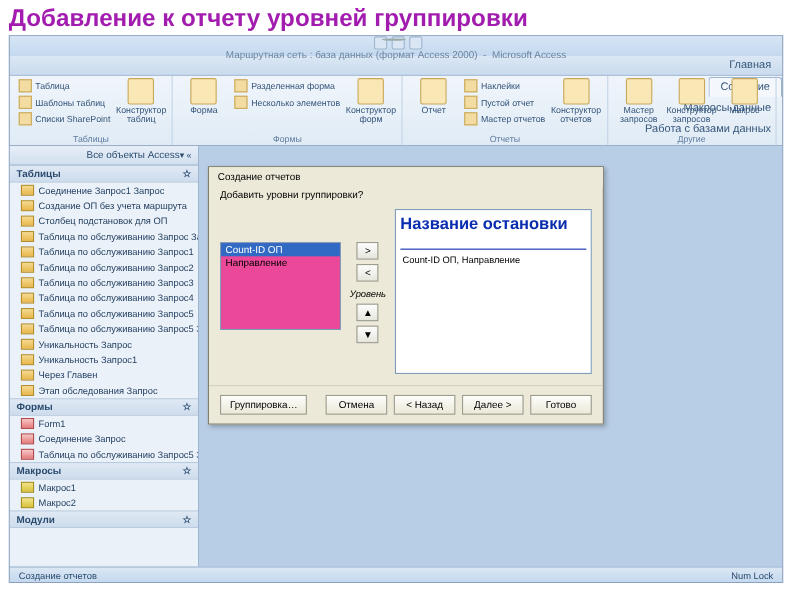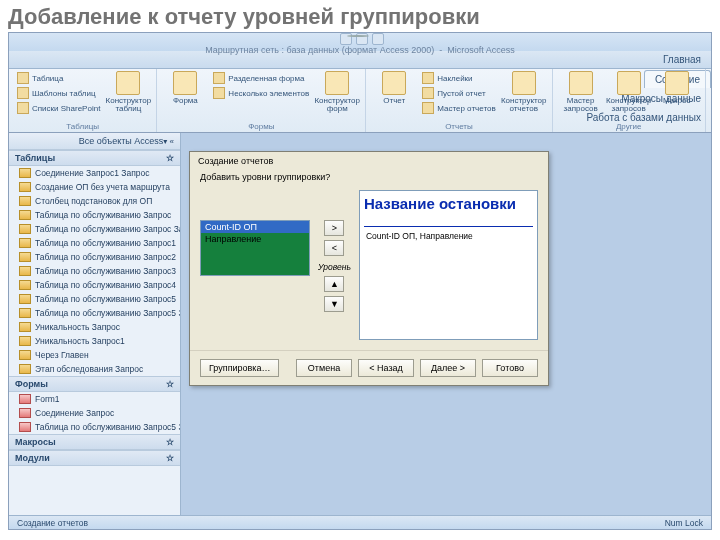--- a/index.html
+++ b/index.html
@@ -1,17 +1,17 @@
 <!DOCTYPE html>
 <html><head>
 <meta charset="utf-8">
 <style>
   * { box-sizing: border-box; margin: 0; padding: 0; font-family: "Segoe UI", Tahoma, sans-serif; }
   body { width: 720px; height: 540px; background: #fff; overflow: hidden; font-size: 9px; }
-  .slide-title { font-size: 22px; font-weight: 700; padding: 4px 8px 2px 8px; color: #737373; }
+  .slide-title { font-size: 22px; font-weight: 700; padding: 4px 8px 2px 8px; color: #a21caf; }
   .app { position: relative; margin: 0 8px 8px 8px; height: 498px; border: 1px solid #8ba0bc; background: #e4ecf7; }
   
   .titlebar { height: 18px; background: linear-gradient(#d6e5f5,#c4d9ef); display: flex; align-items: center; padding: 0 4px; font-size: 9px; color: #45617e; flex-direction: column; }
   .office-btn { width: 22px; height: 22px; border-radius: 50%; background: radial-gradient(#fff,#f7b13d 45%,#d15a1e 70%,#2a6fb5); margin: -2px 4px 0 0; border: 1px solid #9aa; position: relative; top: 4px; }
   .qat { display: flex; gap: 4px; margin-left: 4px; }
   .qat span { width: 12px; height: 12px; background: #dae6f3; border: 1px solid #9db5cf; border-radius: 2px; }
   .tb-title { flex: 1; text-align: center; color: #6d84a0; font-size: 9px; }
   
   .tabs { height: 18px; background: linear-gradient(#dbe7f4,#c9dbee); display: flex; align-items: flex-end; padding-left: 44px; gap: 2px; border-bottom: 1px solid #9db5cf; font-size: 10px; flex-direction: column; }
   .tab { padding: 3px 10px; color: #34557a; cursor: pointer; }
@@ -36,21 +36,21 @@
   .nav-item { display: flex; align-items: center; gap: 4px; padding: 2px 4px 2px 10px; font-size: 8.5px; color: #1f3b5c; cursor: pointer; white-space: nowrap; overflow: hidden; }
   .nav-item .ic { width: 12px; height: 10px; flex: 0 0 12px; background: linear-gradient(#f5da92,#e8b74a); border: 1px solid #b78f2a; }
   .nav-item.form .ic { background: linear-gradient(#f7c7c7,#e47a7a); border-color: #b34d4d; }
   .nav-item.macro .ic { background: linear-gradient(#f2e38b,#d7c23a); border-color: #a58f1f; }
   .canvas { flex: 1; background: #b8cde6; position: relative; }
   
   .wizard { position: absolute; left: 8px; top: 18px; width: 360px; background: #ece9d8; border: 1px solid #7f7f74; box-shadow: 2px 2px 4px rgba(0,0,0,.25); font-size: 9px; color: #000; }
   .wiz-title { background: #ece9d8; padding: 4px 8px; font-weight: 400; font-size: 9px; }
   .wiz-body { padding: 6px 10px 10px 10px; display: flex; gap: 8px; }
   .wiz-left { width: 110px; display: flex; flex-direction: column; gap: 6px; }
-  .fieldbox { border: 1px solid #7f9db9; background: #15803d; height: 56px; overflow: auto; font-size: 9px; }
+  .fieldbox { border: 1px solid #7f9db9; background: #ec4899; height: 80px; overflow: auto; font-size: 9px; }
   .fieldbox .f-item { padding: 1px 4px; cursor: pointer; }
   .fieldbox .f-item.sel { background: #316ac5; color: #fff; }
   .wiz-mid { display: flex; flex-direction: column; gap: 4px; align-items: center; justify-content: flex-start; padding-top: 30px; }
   .sq-btn { width: 20px; height: 16px; background: linear-gradient(#fdfdfd,#e6e6de); border: 1px solid #9c9c8f; font-size: 9px; display: flex; align-items: center; justify-content: center; cursor: pointer; }
   .pri-lbl { font-size: 8.5px; text-align: center; margin-top: 2px; font-style: italic; }
   .wiz-right { flex: 1; }
   .preview { border: 1px solid #7f9db9; background: #fff; height: 150px; padding: 4px; }
   .preview .p-head { color: #0a2db0; font-weight: 700; border-bottom: 1px solid #0a2db0; padding-bottom: 14px; margin-bottom: 2px; font-size: 15px; }
   .preview .p-body { font-size: 8.5px; padding: 2px; }
   .wiz-foot { display: flex; gap: 6px; padding: 8px 10px; border-top: 1px solid #d4d0c0; }
@@ -206,24 +206,20 @@
           <div class="nav-item ">
             <span class="ic"></span>
             <span>Создание ОП без учета маршрута</span>
           </div>
           <div class="nav-item ">
             <span class="ic"></span>
             <span>Столбец подстановок для ОП</span>
           </div>
           <div class="nav-item ">
             <span class="ic"></span>
-            <span>Таблица по обслуживанию Запрос</span>
-          </div>
-          <div class="nav-item ">
-            <span class="ic"></span>
             <span>Таблица по обслуживанию Запрос Запр…</span>
           </div>
           <div class="nav-item ">
             <span class="ic"></span>
             <span>Таблица по обслуживанию Запрос1</span>
           </div>
           <div class="nav-item ">
             <span class="ic"></span>
             <span>Таблица по обслуживанию Запрос2</span>
           </div>
@@ -274,20 +270,30 @@
             <span>Соединение Запрос</span>
           </div>
           <div class="nav-item form">
             <span class="ic"></span>
             <span>Таблица по обслуживанию Запрос5 Зап…</span>
           </div>
         </div>
       <div class="nav-cat">
           <span>Макросы</span>
           <span>☆</span>
+        </div>
+      <div class="nav-list" id="macros-list">
+          <div class="nav-item macro">
+            <span class="ic"></span>
+            <span>Макрос1</span>
+          </div>
+          <div class="nav-item macro">
+            <span class="ic"></span>
+            <span>Макрос2</span>
+          </div>
         </div>
       <div class="nav-cat">
           <span>Модули</span>
           <span>☆</span>
         </div>
     </div>
 
     <div class="canvas">
       <div class="wizard">
         <div class="wiz-title">Создание отчетов</div>

